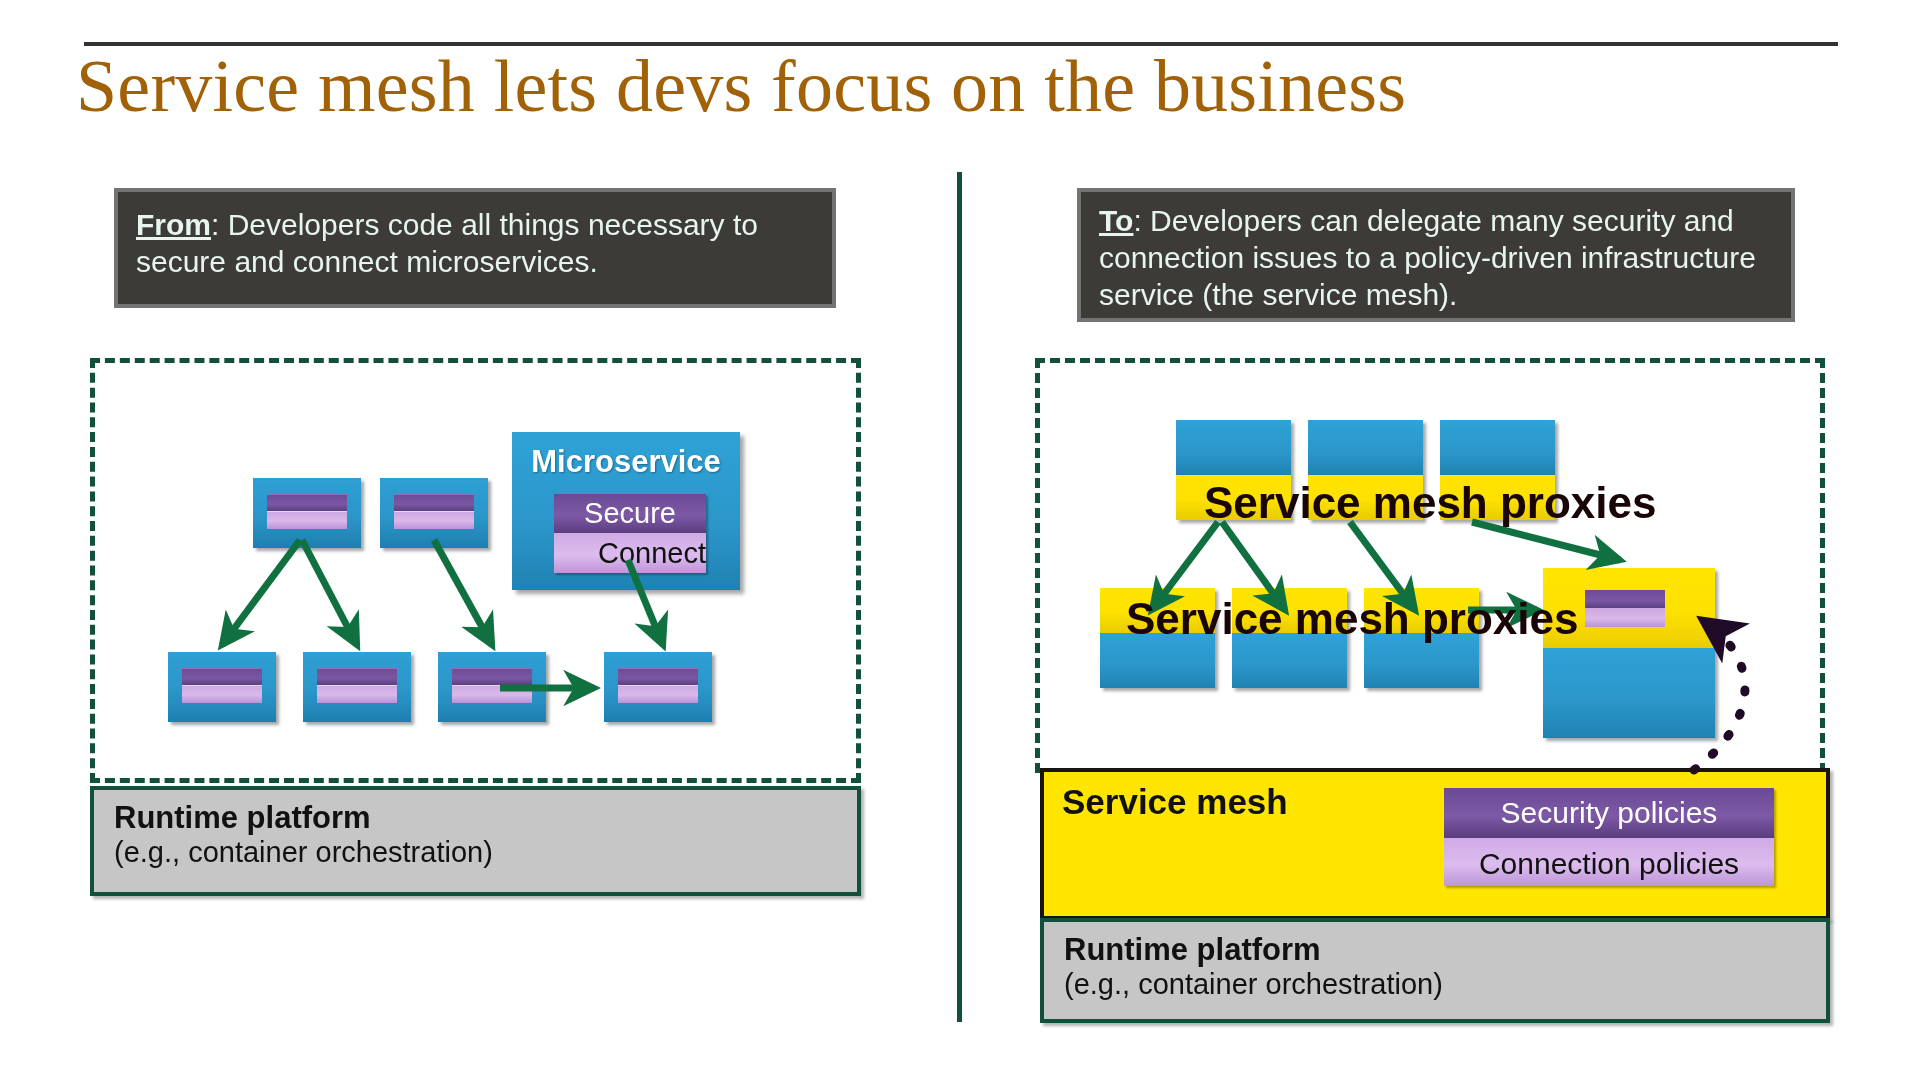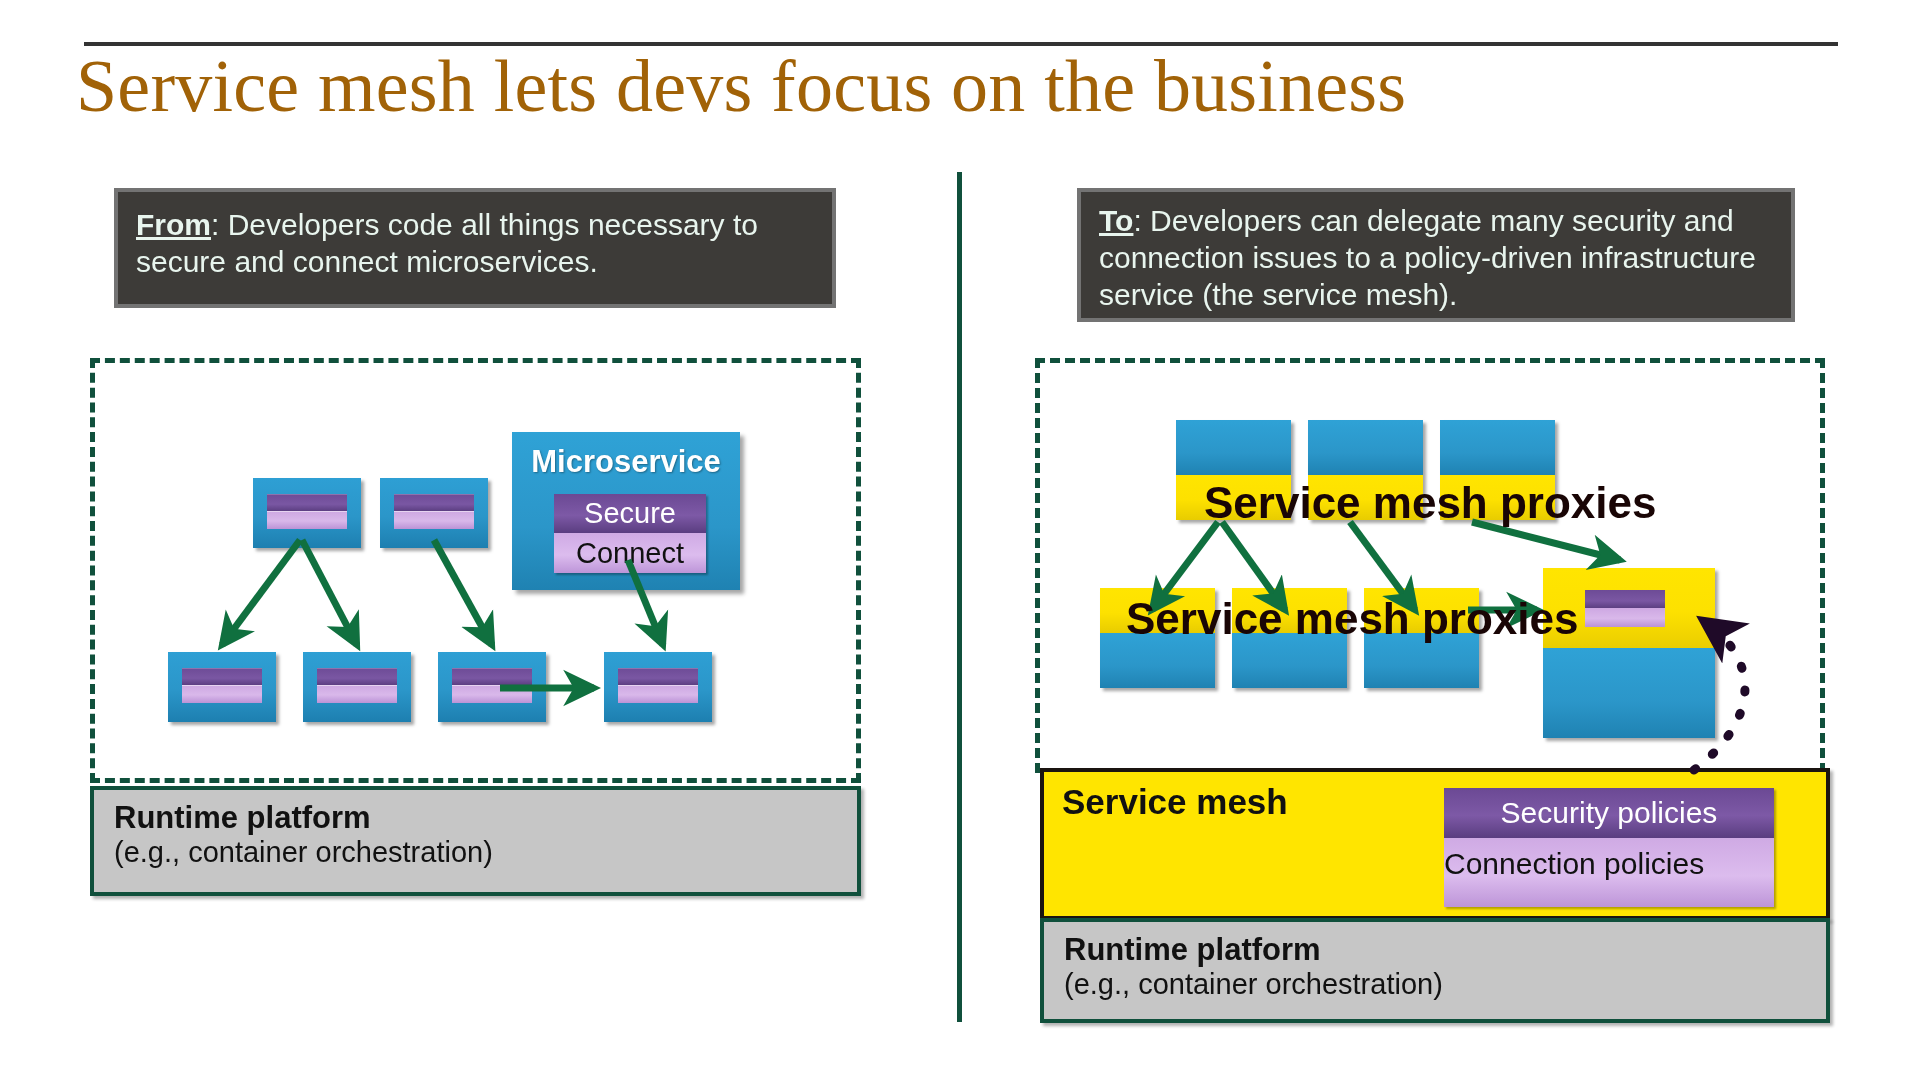--- a/index.html
+++ b/index.html
@@ -140,21 +140,21 @@
     text-align: center;
     line-height: 39px;
     box-shadow: 2px 2px 2px rgba(0,0,0,0.3);
   }
   .ms-connect {
     position: absolute;
     left: 42px; top: 101px; width: 152px; height: 40px;
     background: linear-gradient(180deg, #cfaae4 0%, #dcbcee 55%, #bd95d8 100%);
     color: #111111;
     font-size: 29px;
-    text-align: center;
+    text-align: right;
     line-height: 40px;
     box-shadow: 2px 2px 2px rgba(0,0,0,0.3);
   }
 
   
   .half-box {
     position: absolute;
     box-shadow: 3px 3px 3px rgba(0,0,0,0.35);
     box-sizing: border-box;
   }
@@ -238,23 +238,23 @@
     position: absolute; left: 18px; top: 52px;
     font-weight: normal; font-size: 35px; color: #111111; line-height: 1.12;
   }
   .pol-sec {
     position: absolute; left: 400px; top: 16px; width: 330px; height: 50px;
     background: linear-gradient(180deg, #6b4994 0%, #7d59a6 55%, #5a3d80 100%);
     color: #ffffff; font-size: 30px; text-align: center; line-height: 50px;
     box-shadow: 2px 2px 2px rgba(0,0,0,0.3);
   }
   .pol-con {
-    position: absolute; left: 400px; top: 66px; width: 330px; height: 69px;
+    position: absolute; left: 400px; top: 66px; width: 330px; height: 48px;
     background: linear-gradient(180deg, #cfaae4 0%, #dcbcee 55%, #bd95d8 100%);
-    color: #111111; font-size: 30px; line-height: 52px;
+    color: #111111; font-size: 30px; text-align: center; line-height: 52px;
     box-shadow: 2px 2px 2px rgba(0,0,0,0.3);
   }
 
   
   .arrows {
     position: absolute;
     left: 0; top: 0;
     width: 1920px; height: 1080px;
     pointer-events: none;
     z-index: 4;

